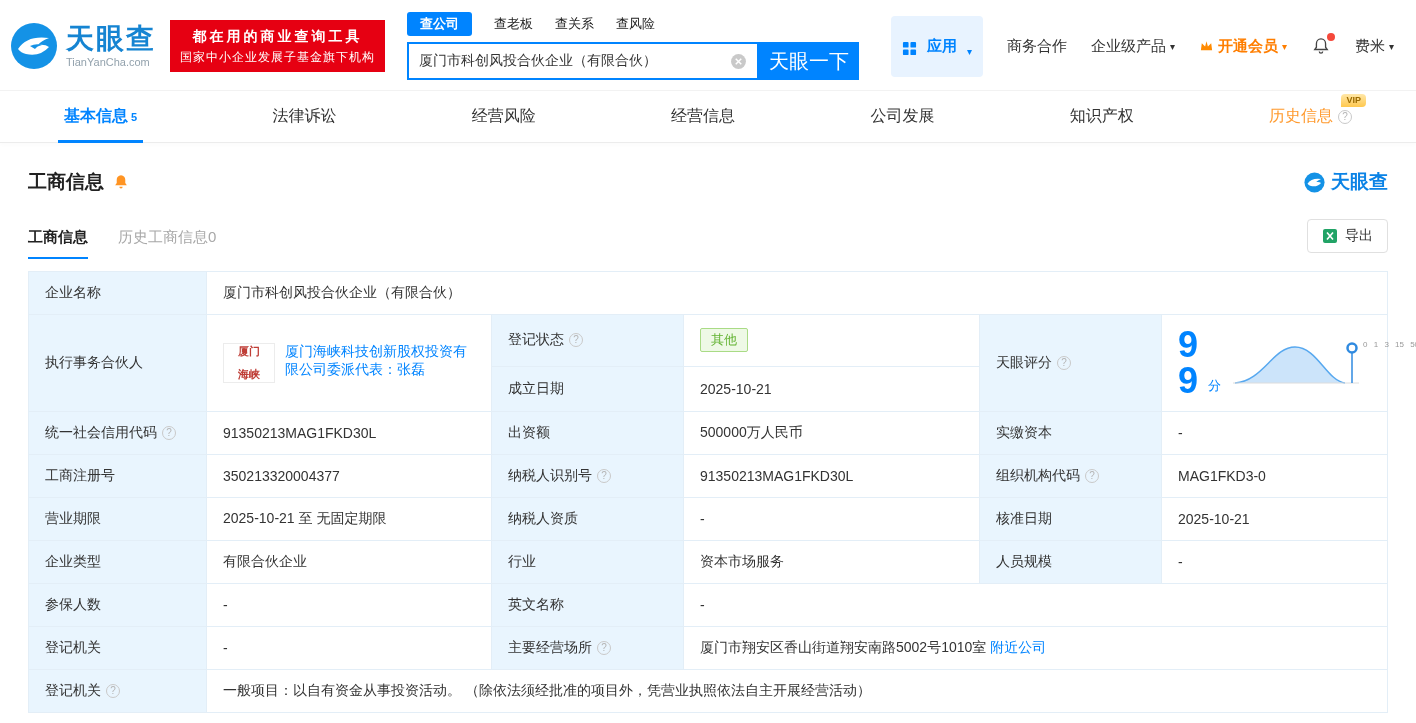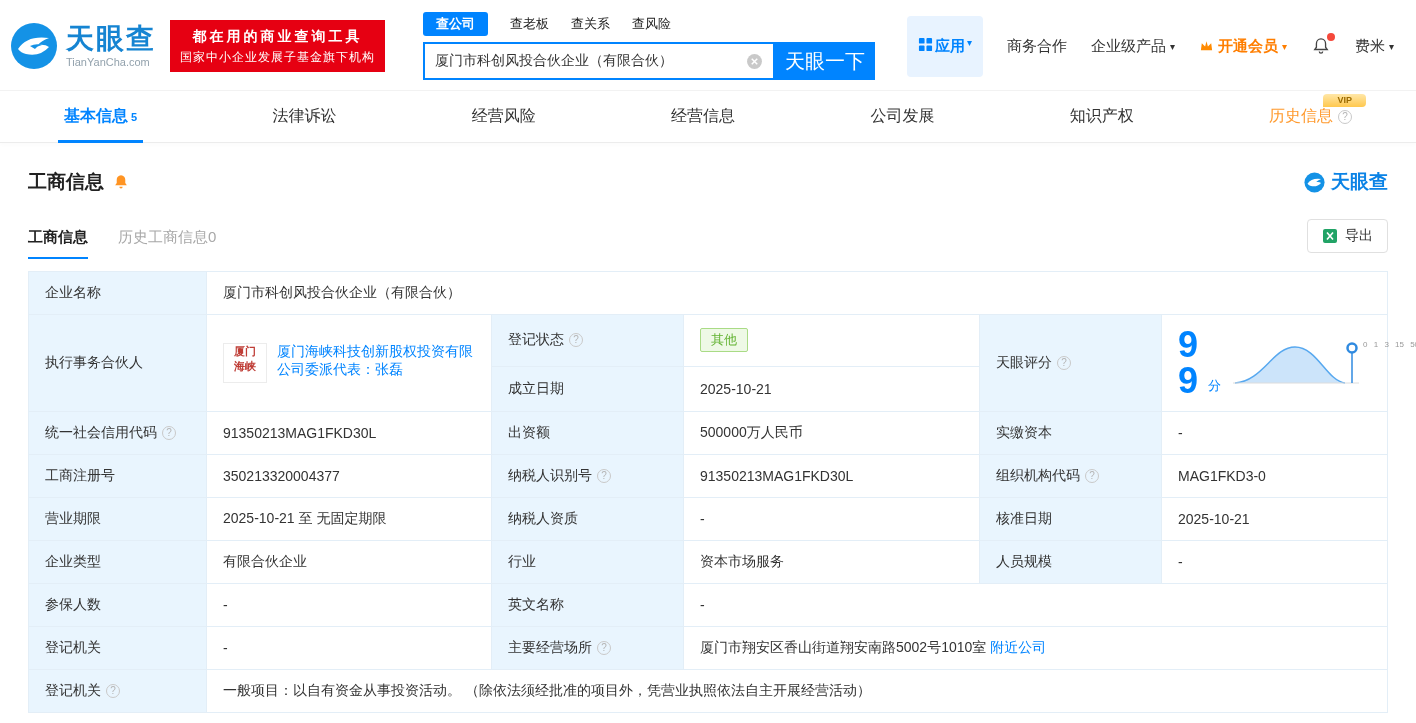--- a/index.html
+++ b/index.html
@@ -8,45 +8,45 @@
 
   
   .topbar{display:flex;align-items:center;padding:12px 18px 10px 10px;gap:14px;border-bottom:1px solid #f2f2f2}
   .logo{display:flex;align-items:center;gap:8px;cursor:pointer}
   .logo-icon{width:48px;height:48px;flex:none}
   .logo-cn{font-size:28px;font-weight:bold;color:#1584d2;letter-spacing:2px;line-height:1}
   .logo-en{font-size:11px;color:#93a2ad;margin-top:3px}
   .banner{background:#e60012;color:#fff;text-align:center;padding:6px 10px;line-height:1.55;flex:none}
   .banner-l1{font-size:14px;font-weight:bold;letter-spacing:3px}
   .banner-l2{font-size:12px;letter-spacing:1px}
-  .search-area{width:452px;margin-left:24px}
+  .search-area{width:452px;margin-left:8px}
   .search-tabs{display:flex;align-items:center;gap:22px;margin-bottom:6px;height:24px}
   .stab{font-size:13px;color:#222;cursor:pointer}
   .stab.active{background:#0084ff;color:#fff;padding:3px 13px;border-radius:3px;font-weight:bold}
   .search-box{display:flex;height:38px}
   .input-wrap{flex:1;border:2px solid #0084ff;display:flex;align-items:center;background:#fff;padding:0 10px;gap:8px}
   .search-input{border:none;outline:none;flex:1;font-size:14px;color:#333;background:transparent}
   .clear-btn{display:flex;cursor:pointer}
   .search-btn{width:100px;background:#0084ff;color:#fff;border:none;font-size:20px;cursor:pointer;flex:none}
   .topnav{display:flex;align-items:center;gap:24px;margin-left:auto;font-size:15px;white-space:nowrap;padding-right:4px}
-  .app-pill{background:#e8f3ff;color:#0084ff;padding:21px 11px;border-radius:4px;display:flex;gap:2px;align-items:flex-start;cursor:pointer;font-weight:bold}
+  .app-pill{background:#e8f3ff;color:#0084ff;padding:21px 11px;border-radius:4px;display:flex;gap:10px;align-items:flex-end;cursor:pointer;font-weight:bold}
   .nav-item{display:flex;align-items:center;gap:4px;cursor:pointer;color:#333}
   .caret{font-size:10px;line-height:1;transform:translateY(1px)}
   .vip-nav{color:#ff7e00;font-weight:bold}
   .bell-wrap{position:relative;display:flex;cursor:pointer}
   .red-dot{position:absolute;top:-3px;right:-4px;width:8px;height:8px;background:#f5483b;border-radius:50%}
 
   
   .tabbar{display:flex;align-items:center;justify-content:space-between;padding:0 64px;height:52px;border-bottom:1px solid #ececec;font-size:16px;box-shadow:0 2px 4px rgba(0,0,0,.02)}
   .tab{cursor:pointer;position:relative;height:52px;display:flex;align-items:center;color:#333}
   .tab sup{font-size:11px;margin-left:3px;color:inherit}
   .tab.active{color:#0084ff;font-weight:bold}
   .tab.active::after{content:"";position:absolute;left:-6px;right:-6px;bottom:0;height:3px;background:#0084ff}
   .tab-history{color:#ff9a2e;position:relative}
-  .vip-tag{position:absolute;top:3px;right:-14px;background:linear-gradient(180deg,#ffe7a8,#ffc84e);color:#9c6b00;font-size:9px;font-weight:bold;padding:1px 14px;border-radius:4px 4px 4px 0;line-height:1.3}
+  .vip-tag{position:absolute;top:3px;right:-14px;background:linear-gradient(180deg,#ffe7a8,#ffc84e);color:#9c6b00;font-size:9px;font-weight:bold;padding:1px 5px;border-radius:4px 4px 4px 0;line-height:1.3}
   .help{display:inline-flex;align-items:center;justify-content:center;width:14px;height:14px;border-radius:50%;border:1px solid #c9c9c9;color:#b5b5b5;font-size:10px;margin-left:5px;flex:none;cursor:pointer;line-height:1}
 
   
   main{padding:0 28px 20px}
   .section-head{display:flex;align-items:center;margin-top:26px}
   .sec-title{font-size:19px;font-weight:bold;color:#222}
   .sec-bell{margin-left:8px;display:flex;cursor:pointer}
   .sec-logo{margin-left:auto;display:flex;align-items:center;gap:6px;color:#0b83e6;font-weight:bold;font-size:19px}
   .subtabs{display:flex;align-items:flex-end;margin-top:24px}
   .subtab{font-size:15px;margin-right:30px;padding-bottom:12px;position:relative;cursor:pointer}
@@ -56,21 +56,21 @@
   .export-btn{margin-left:auto;display:flex;align-items:center;gap:7px;border:1px solid #e0e0e0;background:#fff;border-radius:4px;padding:7px 14px;font-size:14px;color:#333;cursor:pointer;margin-bottom:6px}
 
   
   table.biz{width:100%;border-collapse:collapse;margin-top:12px;table-layout:fixed}
   .biz th,.biz td{border:1px solid #e3eef7;font-size:14px;font-weight:normal;text-align:left;padding:12px 16px;vertical-align:middle;word-break:break-all}
   .biz th{background:#e9f5fe;color:#333}
   .biz td{background:#fff}
   .th-inner{display:flex;align-items:center}
   .badge-green{display:inline-block;background:#eef9e6;color:#62b332;border:1px solid #a9db85;padding:2px 10px;border-radius:2px;font-size:13px}
   .partner{display:flex;gap:10px;align-items:flex-start}
-  .p-logo{width:44px;height:40px;border:1px solid #ececec;display:flex;flex-direction:column;align-items:center;justify-content:flex-start;color:#bf3d36;font-size:11px;font-weight:bold;line-height:1.35;flex:none;background:#fff}
+  .p-logo{width:52px;height:40px;border:1px solid #ececec;display:flex;flex-direction:column;align-items:center;justify-content:space-between;color:#bf3d36;font-size:11px;font-weight:bold;line-height:1.35;flex:none;background:#fff}
   .link{color:#0084ff;text-decoration:none;cursor:pointer}
   .score-cell{display:flex;align-items:center;gap:10px}
   .score-num{font-size:36px;font-weight:bold;color:#0084ff;line-height:1}
   .score-unit{font-size:13px;color:#0084ff;align-self:flex-end;margin-bottom:4px}
   .chart-box{display:flex;flex-direction:row}
   .axis-labels{font-size:8px;color:#999;white-space:nowrap;word-spacing:4px;margin-top:1px}
   .nearby{margin-left:0}
 </style>
 </head>
 <body>

